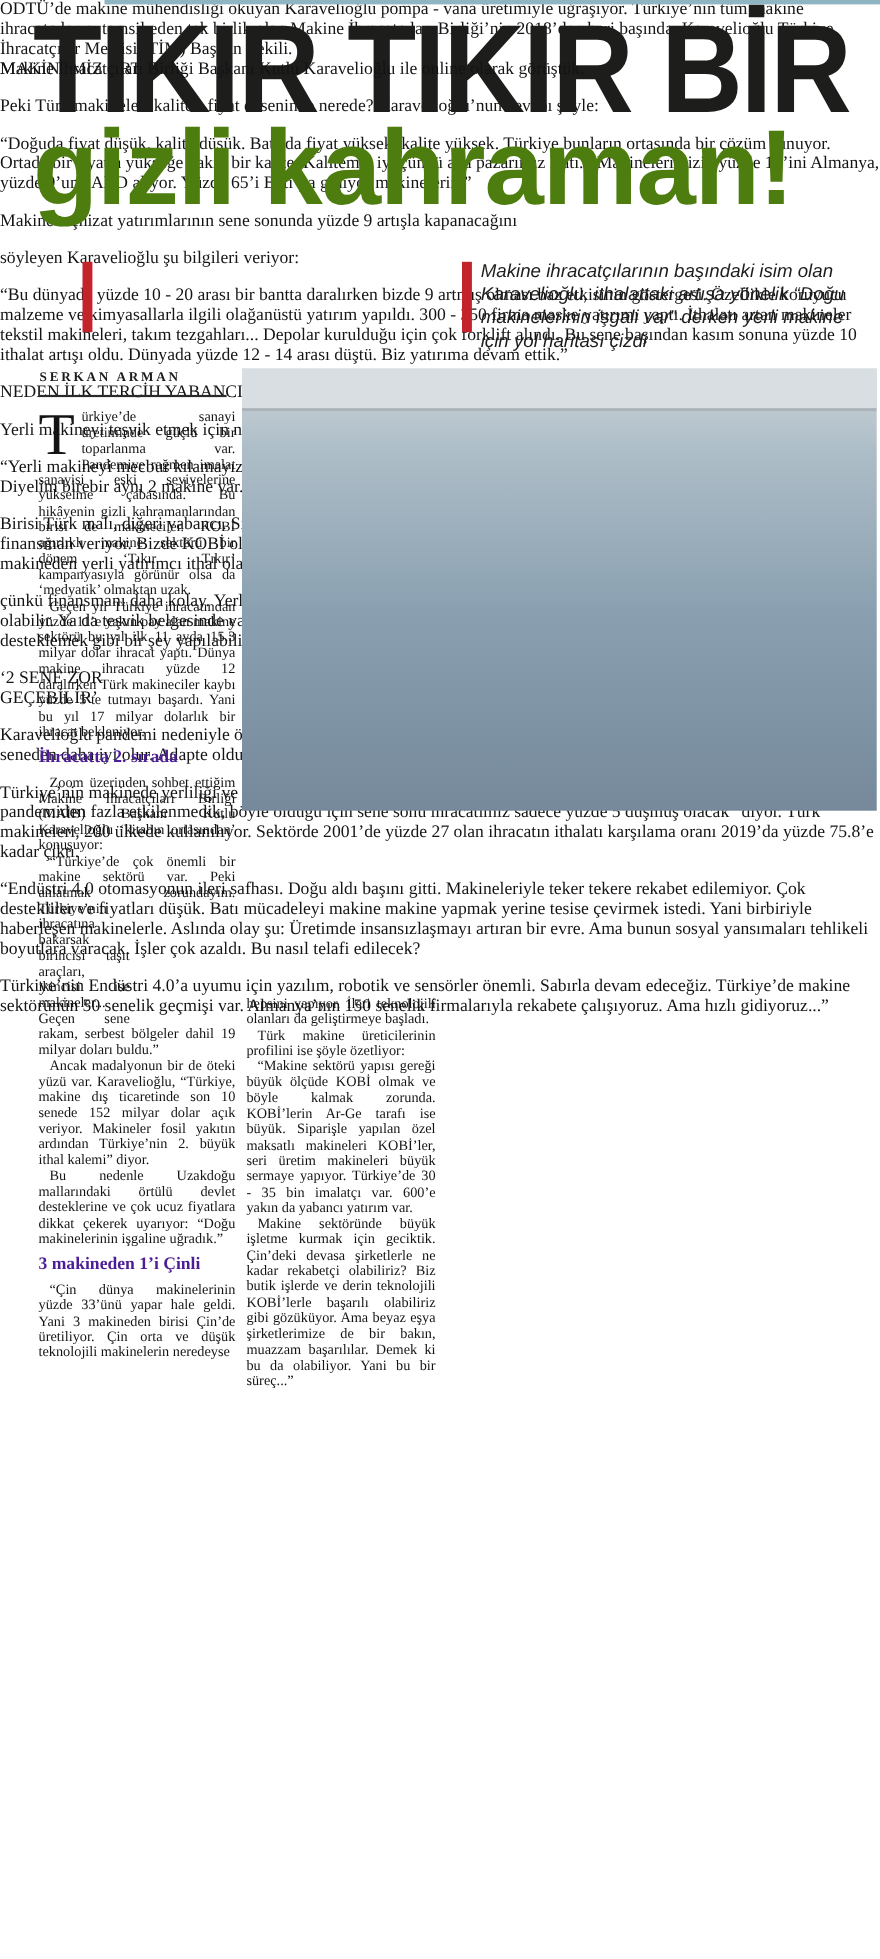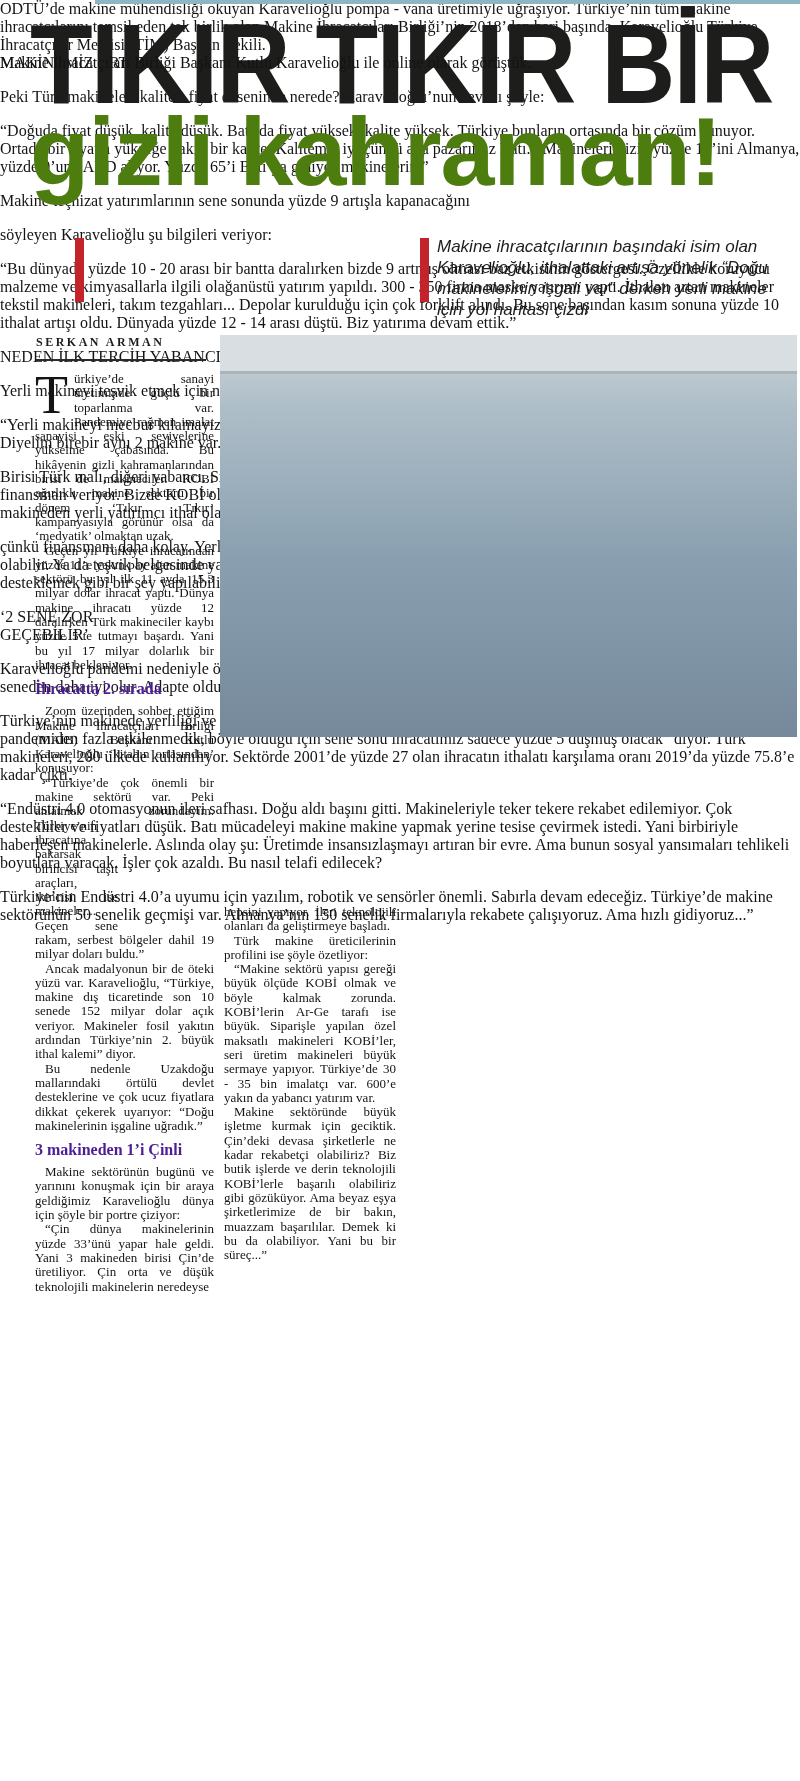--- a/index.html
+++ b/index.html
@@ -196,21 +196,20 @@
 
   <div class="bodycol col-left">
     <p class="noindent"><span class="dropcap">T</span><span>ürkiye’de sanayi üretiminde güçlü bir toparlanma var. Pandemiye rağmen imalat sanayisi eski seviyelerine yükselme çabasında. Bu hikâyenin gizli kahramanlarından birisi de makineciler. KOBİ ağırlıklı makine sektörü bir dönem ‘Tıkır Tıkır’ kampanyasıyla görünür olsa da ‘medyatik’ olmaktan uzak.</span></p>
     <p>Geçen yıl Türkiye ihracatından yüzde 11’e yakın pay alan makine sektörü bu yıl ilk 11 ayda 15.3 milyar dolar ihracat yaptı. Dünya makine ihracatı yüzde 12 daralırken Türk makineciler kaybı yüzde 5’te tutmayı başardı. Yani bu yıl 17 milyar dolarlık bir ihracat bekleniyor.</p>
     <h3>İhracatta 2. sırada</h3>
     <p>Zoom üzerinden sohbet ettiğim Makine İhracatçıları Birliği (MAİB) Başkanı Kutlu Karavelioğlu ‘kitabın ortasından’ konuşuyor:</p>
     <p><span>“Türkiye’de çok önemli bir makine sektörü var. Peki anlatmak zorundayım. Türkiye’nin </span><span class="inset-spacer"></span><span>ihracatına bakarsak birincisi taşıt araçları, ikincisi ise makineler... Geçen sene rakam, serbest bölgeler dahil 19 milyar doları buldu.”</span></p>
     <p>Ancak madalyonun bir de öteki yüzü var. Karavelioğlu, “Türkiye, makine dış ticaretinde son 10 senede 152 milyar dolar açık veriyor. Makineler fosil yakıtın ardından Türkiye’nin 2. büyük ithal kalemi” diyor.</p>
     <p>Bu nedenle Uzakdoğu mallarındaki örtülü devlet desteklerine ve çok ucuz fiyatlara dikkat çekerek uyarıyor: “Doğu makinelerinin işgaline uğradık.”</p>
     <h3>3 makineden 1’i Çinli</h3>
-    <p>Makine sektörünün bugünü ve yarınını konuşmak için bir araya geldiğimiz Karavelioğlu dünya için şöyle bir portre çiziyor:</p>
     <p>“Çin dünya makinelerinin yüzde 33’ünü yapar hale geldi. Yani 3 makineden birisi Çin’de üretiliyor. Çin orta ve düşük teknolojili makinelerin neredeyse</p>
   </div>
 
   <div class="photo inset">
     <div class="in-left">
       <div class="in-hair1"></div>
       <div class="in-face1"></div>
       <div class="in-shirt1"></div>
     </div>
     <div class="in-right">

